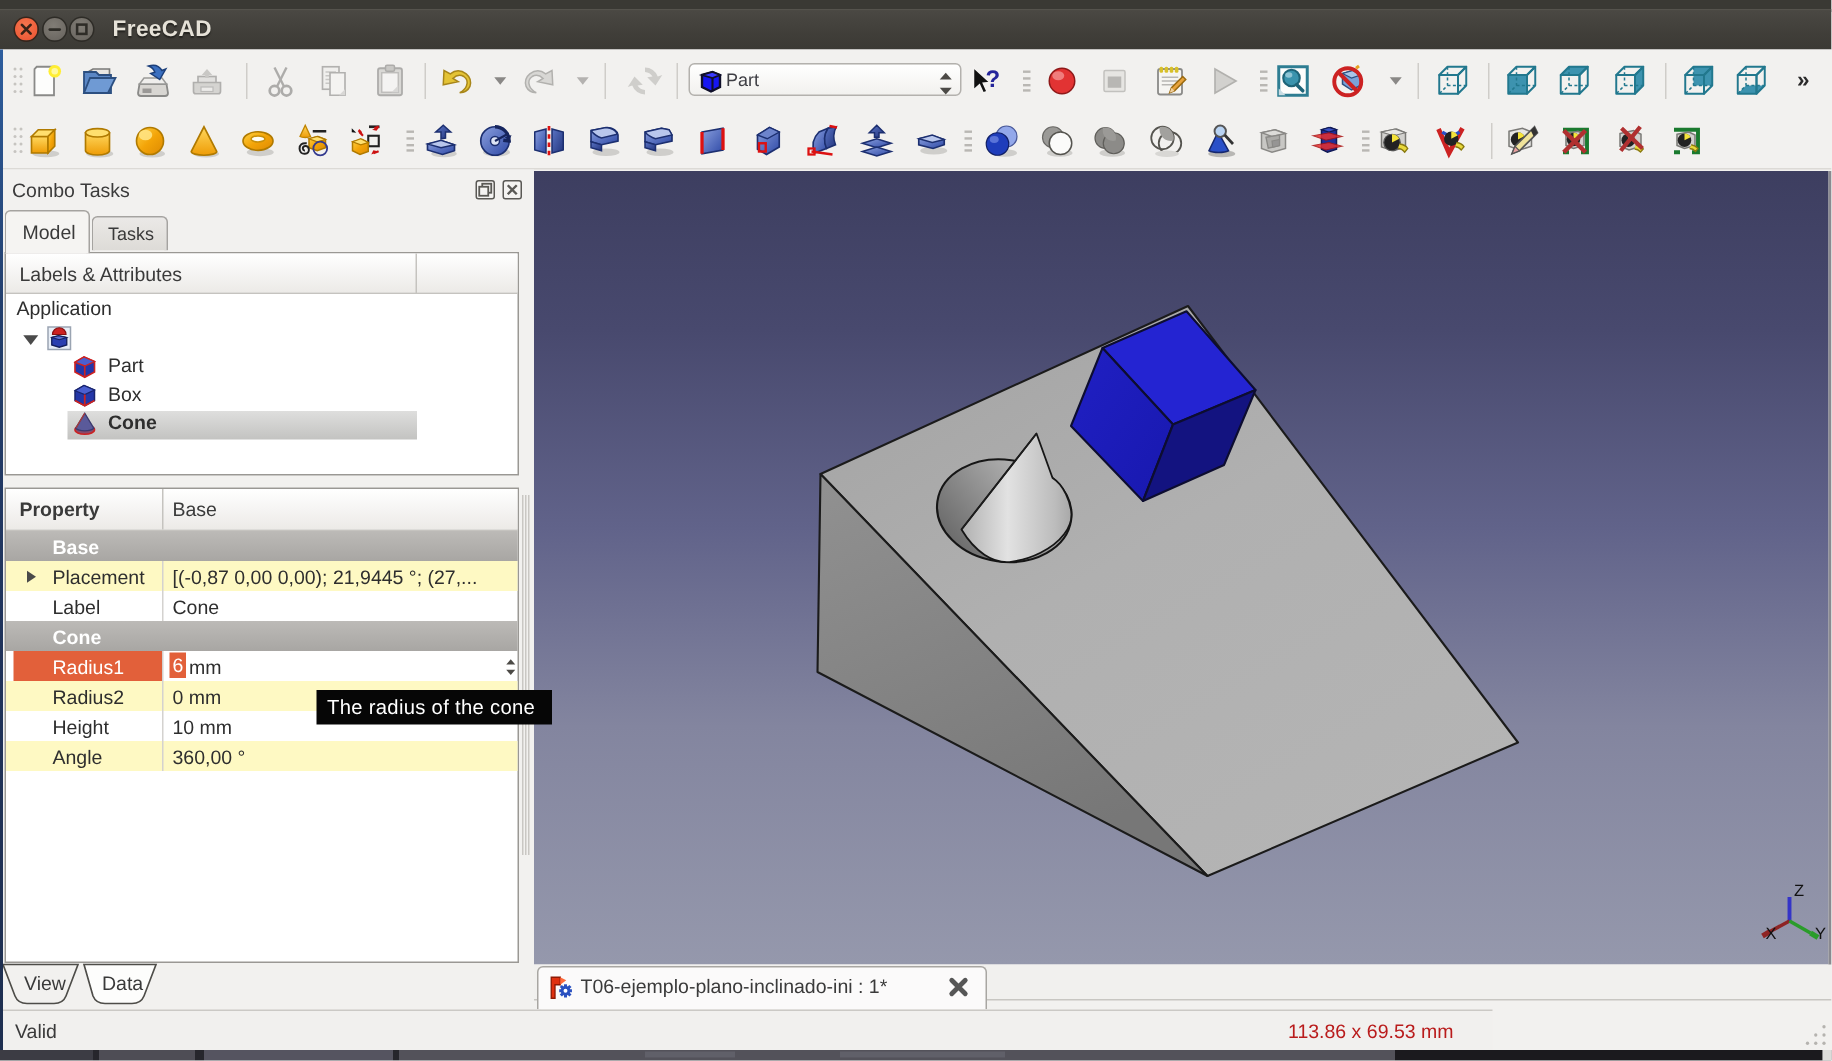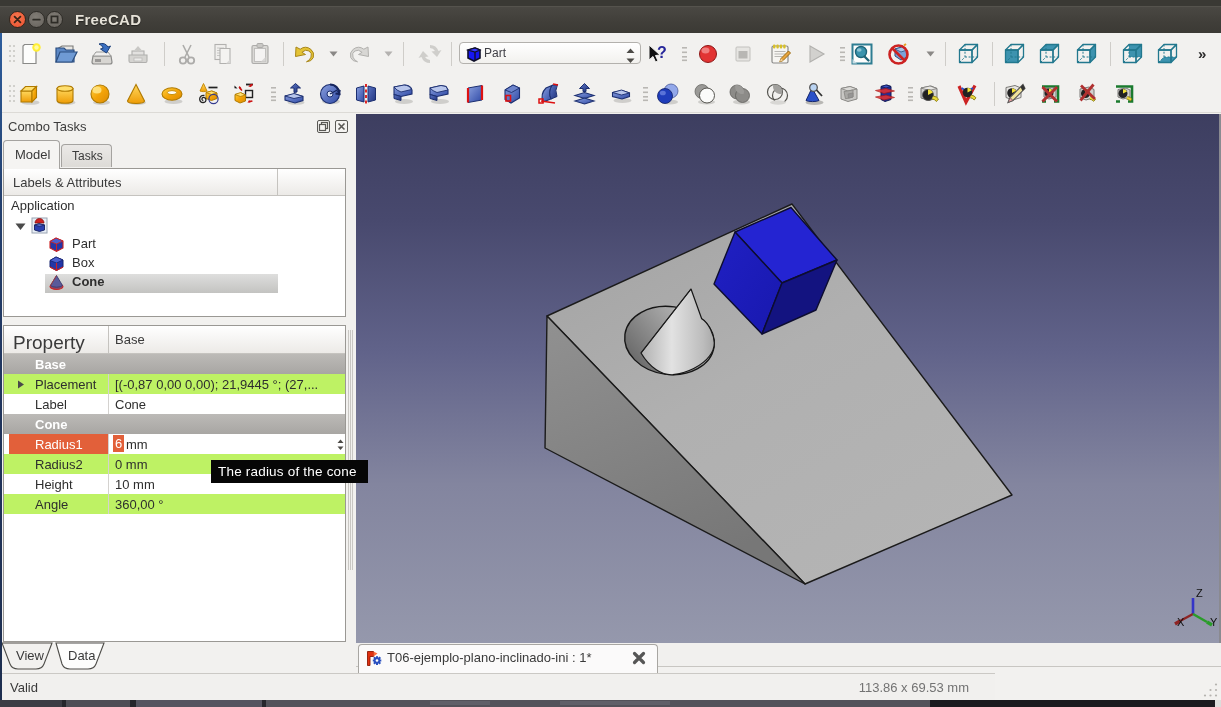--- a/index.html
+++ b/index.html
@@ -58,21 +58,21 @@
   background:linear-gradient(#dededd,#c3c3c1); }
 
 #vsplit { left:160px; top:318px; width:36px; height:5px; }
 
 #propbox { left:3px; top:325px; width:343px; height:317px; background:#ffffff;
   border:1px solid #9a9894; }
 #prophdr { position:absolute; left:0; top:0; width:341px; height:28px;
   background:linear-gradient(#ffffff,#eceae7); border-bottom:1px solid #c5c3bf; }
 .prow { position:absolute; left:0; width:341px; height:20px; font-size:13px; color:#2e2e2e; }
 .grouprow { background:linear-gradient(#bcbab7,#a8a6a3); color:#ffffff; font-weight:bold; }
-.altrow { background:#bef264; }
+.altrow { background:#fef9c3; }
 .pdiv { position:absolute; left:104px; top:0; width:1px; height:100%; background:#d4d2cf; }
 .plabel { position:absolute; left:31px; top:3px; }
 .pvalue { position:absolute; left:111px; top:3px; white-space:nowrap; overflow:hidden; width:228px; }
 
 
 #bottabs { left:0; top:642px; width:356px; height:31px; }
 
 
 #viewport { left:356px; top:114px; width:863px; height:529px;
   background:linear-gradient(180deg, #3d3e60 0%, #48496e 20%, #61638a 45%, #83859f 70%, #9598ac 100%); }
@@ -81,21 +81,21 @@
 #mditabs { left:356px; top:643px; width:865px; height:24px; background:#f1f0ee;
   border-bottom:1px solid #c8c6c2; }
 #mditab { position:absolute; left:2px; top:1px; width:300px; height:29px; background:#fbfafa;
   border:1px solid #a8a6a2; border-bottom:none; border-radius:4px 4px 0 0; }
 #mditabtext { position:absolute; left:31px; top:7px; font-size:13px; color:#3a3a3a; }
 
 
 #statusbar { left:0; top:673px; width:995px; height:27px; background:#f1f0ee;
   border-top:1px solid #cbc9c5; }
 #statusleft { position:absolute; left:10px; top:6px; font-size:13px; color:#3a3a3a; }
-#statusright { position:absolute; right:26px; top:6px; font-size:13px; color:#737373; }
+#statusright { position:absolute; right:26px; top:6px; font-size:13px; color:#b91c1c; }
 
 
 #bottomstrip { left:0; top:700px; width:1221px; height:7px; background:#515058; }
 
 
 #leftedge { left:0; top:33px; width:2px; height:667px; background:linear-gradient(#2e5e9e, #24406e 25%, #20335a 60%, #1e2f50); }
 #rightedge { left:1219px; top:114px; width:2px; height:529px; background:#8a8a90; }
 
 
 #tooltip { left:211px; top:460px; width:157px; height:23px; background:#060606;
@@ -696,21 +696,21 @@
 <div class="abs" id="vsplit"><svg width="36" height="5" viewBox="0 0 36 5">
       <circle cx="4" cy="2.5" r="1.3" fill="#b9b7b3"></circle>
       <circle cx="12" cy="2.5" r="1.3" fill="#b9b7b3"></circle>
       <circle cx="20" cy="2.5" r="1.3" fill="#b9b7b3"></circle>
       <circle cx="28" cy="2.5" r="1.3" fill="#b9b7b3"></circle>
     </svg></div>
 
 <div class="abs" id="propbox">
   <div id="prophdr">
       <div class="pdiv" style="background:#c5c3bf;"></div>
-    <div style="position:absolute;left:9px;top:6px;font-size:19px;color:#3a3a3a;">Property</div>
+    <div style="position:absolute;left:9px;top:6px;font-size:13px;color:#3a3a3a;font-weight:bold;">Property</div>
     <div style="position:absolute;left:111px;top:6px;font-size:13px;color:#3a3a3a;">Base</div>
   </div>
   <div class="prow grouprow" style="top:28px;padding-left:29px;">
       <span class="plabel">Base</span>
     </div>
   <div class="prow altrow" style="top:48px;">
       <div class="pdiv"></div>
     <svg style="position:absolute;left:13px;top:6px" width="8" height="9" viewBox="0 0 8 9">
         <polygon points="1,0.5 7,4.5 1,8.5" fill="#4a4a4a"></polygon>
       </svg>

